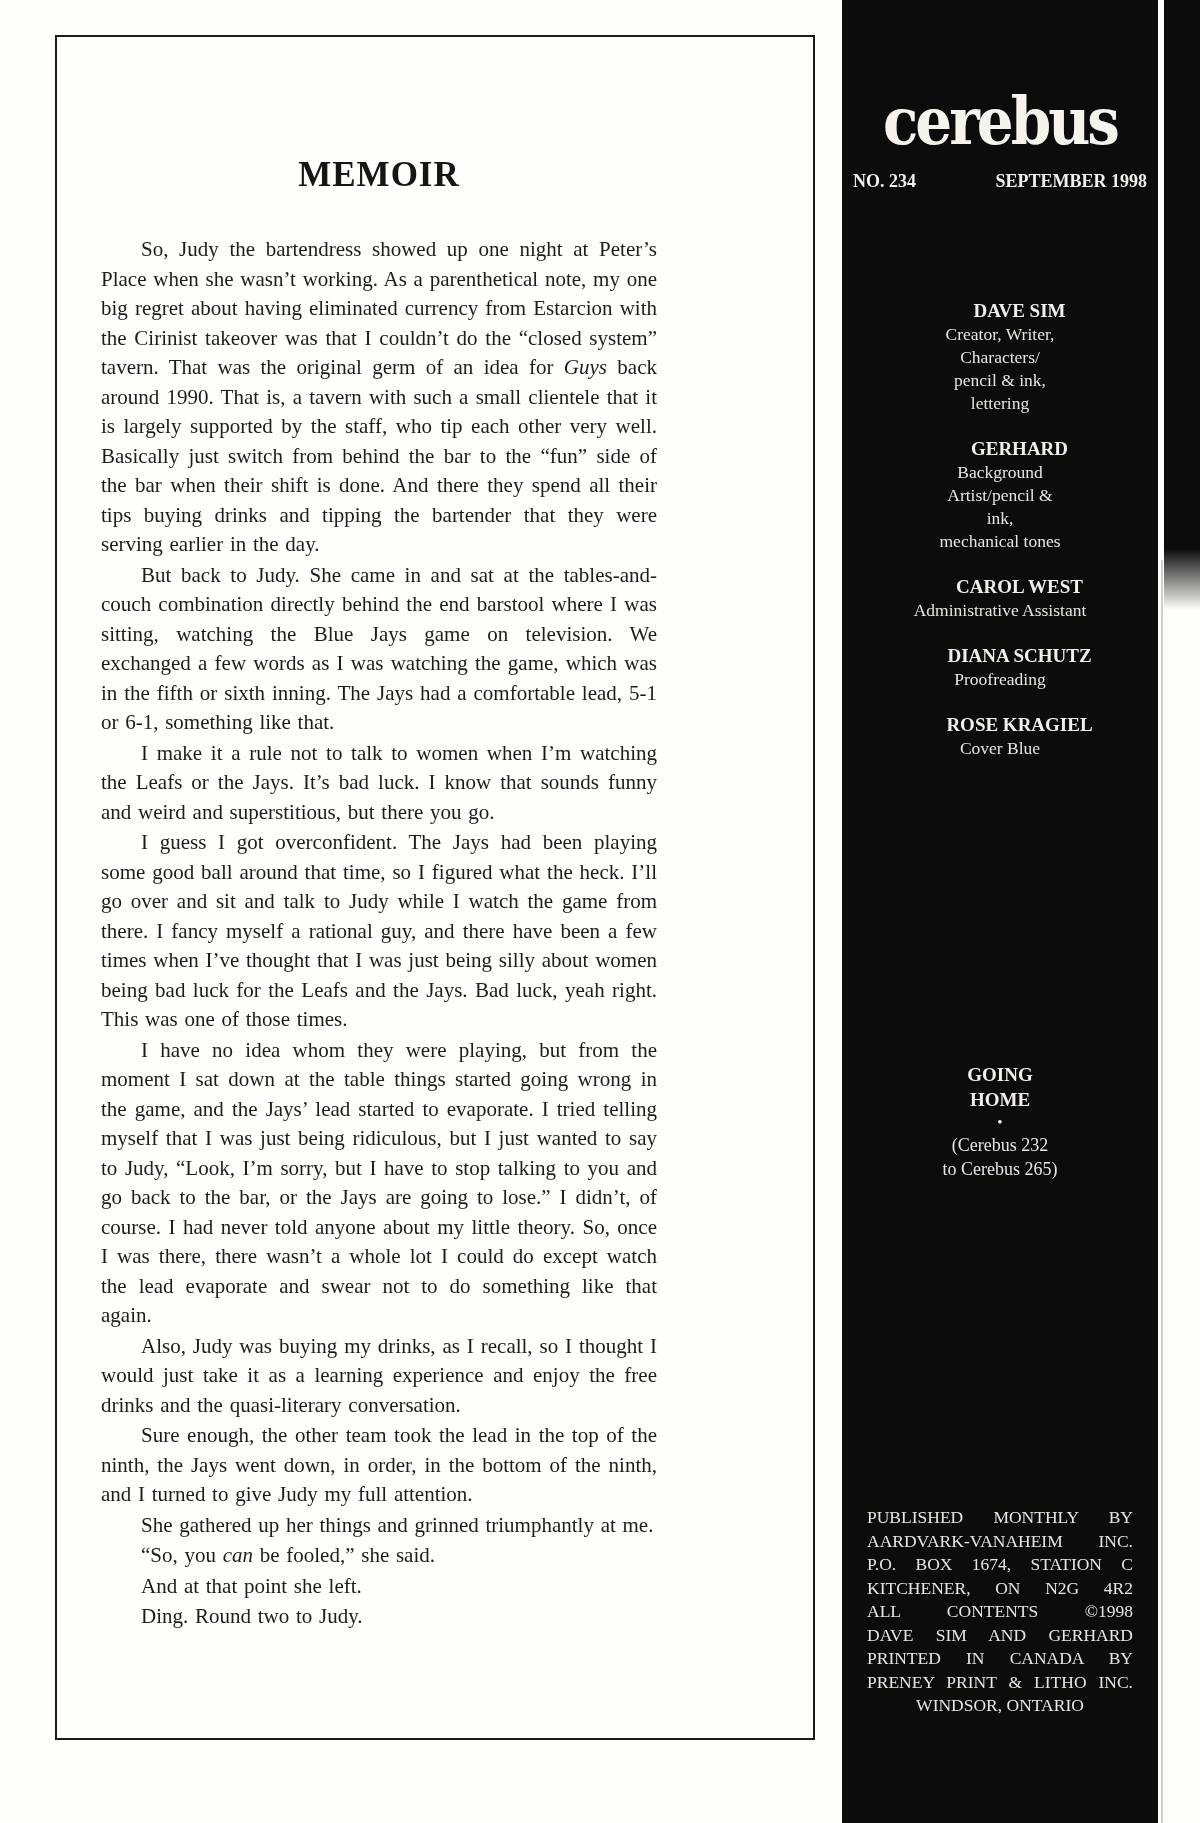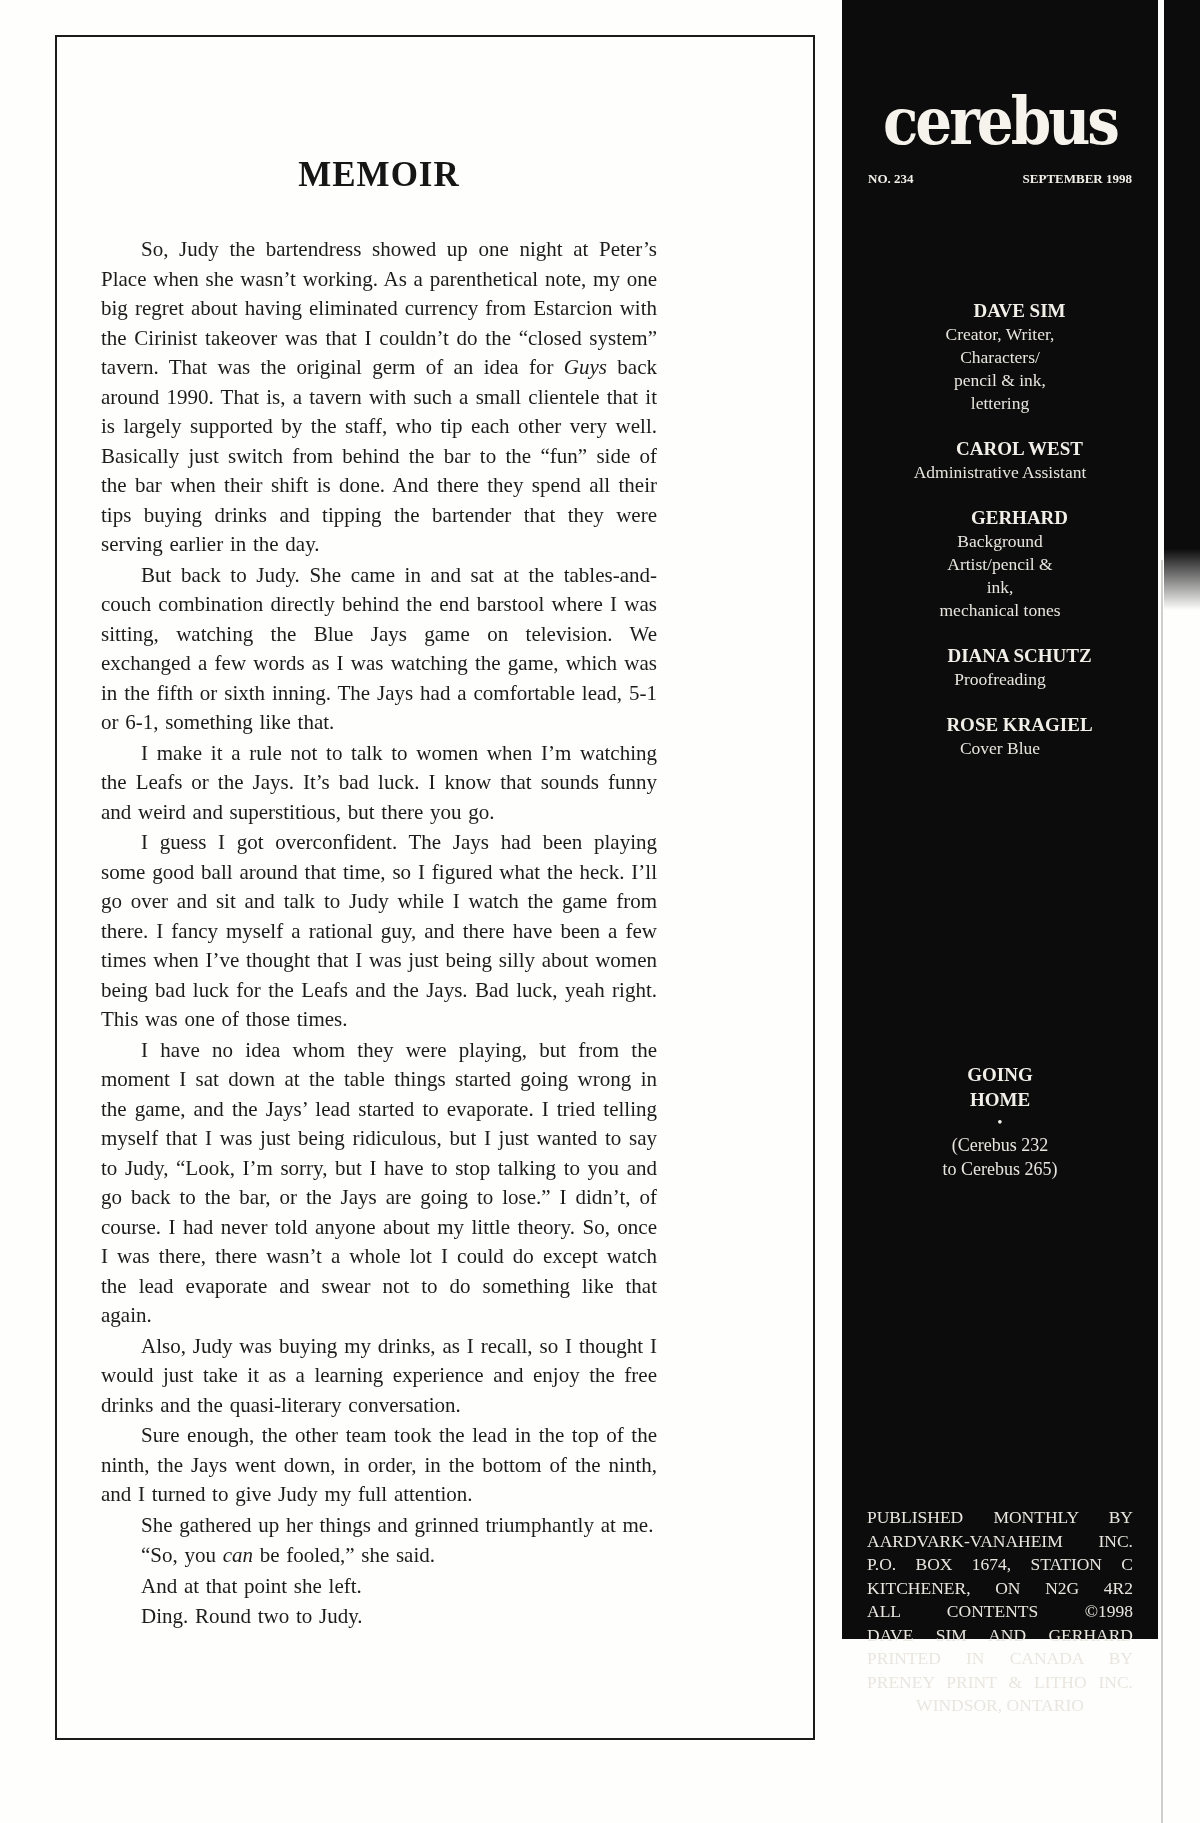--- a/index.html
+++ b/index.html
@@ -33,38 +33,38 @@
     margin:1px;
     text-align:justify;
     text-indent:40px;
     word-spacing:0.07em;
   }
   .memoir-body em{font-style:italic;}
 
   
   .sidebar{
     position:absolute;left:842px;top:0;
-    width:316px;height:1639px;
+    width:316px;height:1823px;
     background:#0c0c0c;
     color:#ece9e2;
   }
   .logo-row{
     position:absolute;top:82px;left:0;width:100%;
     text-align:center;
     font-family:"DejaVu Serif", serif;
     font-weight:700;font-size:58px;color:#f6f3ec;
     letter-spacing:-3px;
     transform:scaleY(1.14);
     transform-origin:top center;
   }
   .issue-row{
     position:absolute;top:171px;left:0;right:0;
-    padding:0 26px;
+    padding:0 11px;
     display:flex;justify-content:space-between;
-    font-weight:700;font-size:13px;color:#f2efe8;
+    font-weight:700;font-size:18px;color:#f2efe8;
   }
   .credits{
     position:absolute;top:298px;left:0;width:100%;
     text-align:center;
   }
   .credit-group{margin-bottom:21px;}
   .credit-name{font-weight:700;font-size:19px;line-height:25px;color:#f2efe8;padding-left:39px;}
   .credit-role{font-size:17.5px;line-height:23px;color:#e8e5de;}
 
   .storyline{
@@ -123,29 +123,29 @@
 
     <div class="credits">
         <div class="credit-group">
           <div class="credit-name">DAVE SIM</div>
           <div class="credit-role">Creator, Writer,</div>
           <div class="credit-role">Characters/</div>
           <div class="credit-role">pencil &amp; ink,</div>
           <div class="credit-role">lettering</div>
         </div>
         <div class="credit-group">
-          <div class="credit-name">CAROL WEST</div>
-          <div class="credit-role">Administrative Assistant</div>
-        </div>
-        <div class="credit-group">
           <div class="credit-name">GERHARD</div>
           <div class="credit-role">Background</div>
           <div class="credit-role">Artist/pencil &amp;</div>
           <div class="credit-role">ink,</div>
           <div class="credit-role">mechanical tones</div>
+        </div>
+        <div class="credit-group">
+          <div class="credit-name">CAROL WEST</div>
+          <div class="credit-role">Administrative Assistant</div>
         </div>
         <div class="credit-group">
           <div class="credit-name">DIANA SCHUTZ</div>
           <div class="credit-role">Proofreading</div>
         </div>
         <div class="credit-group">
           <div class="credit-name">ROSE KRAGIEL</div>
           <div class="credit-role">Cover Blue</div>
         </div>
       </div>

